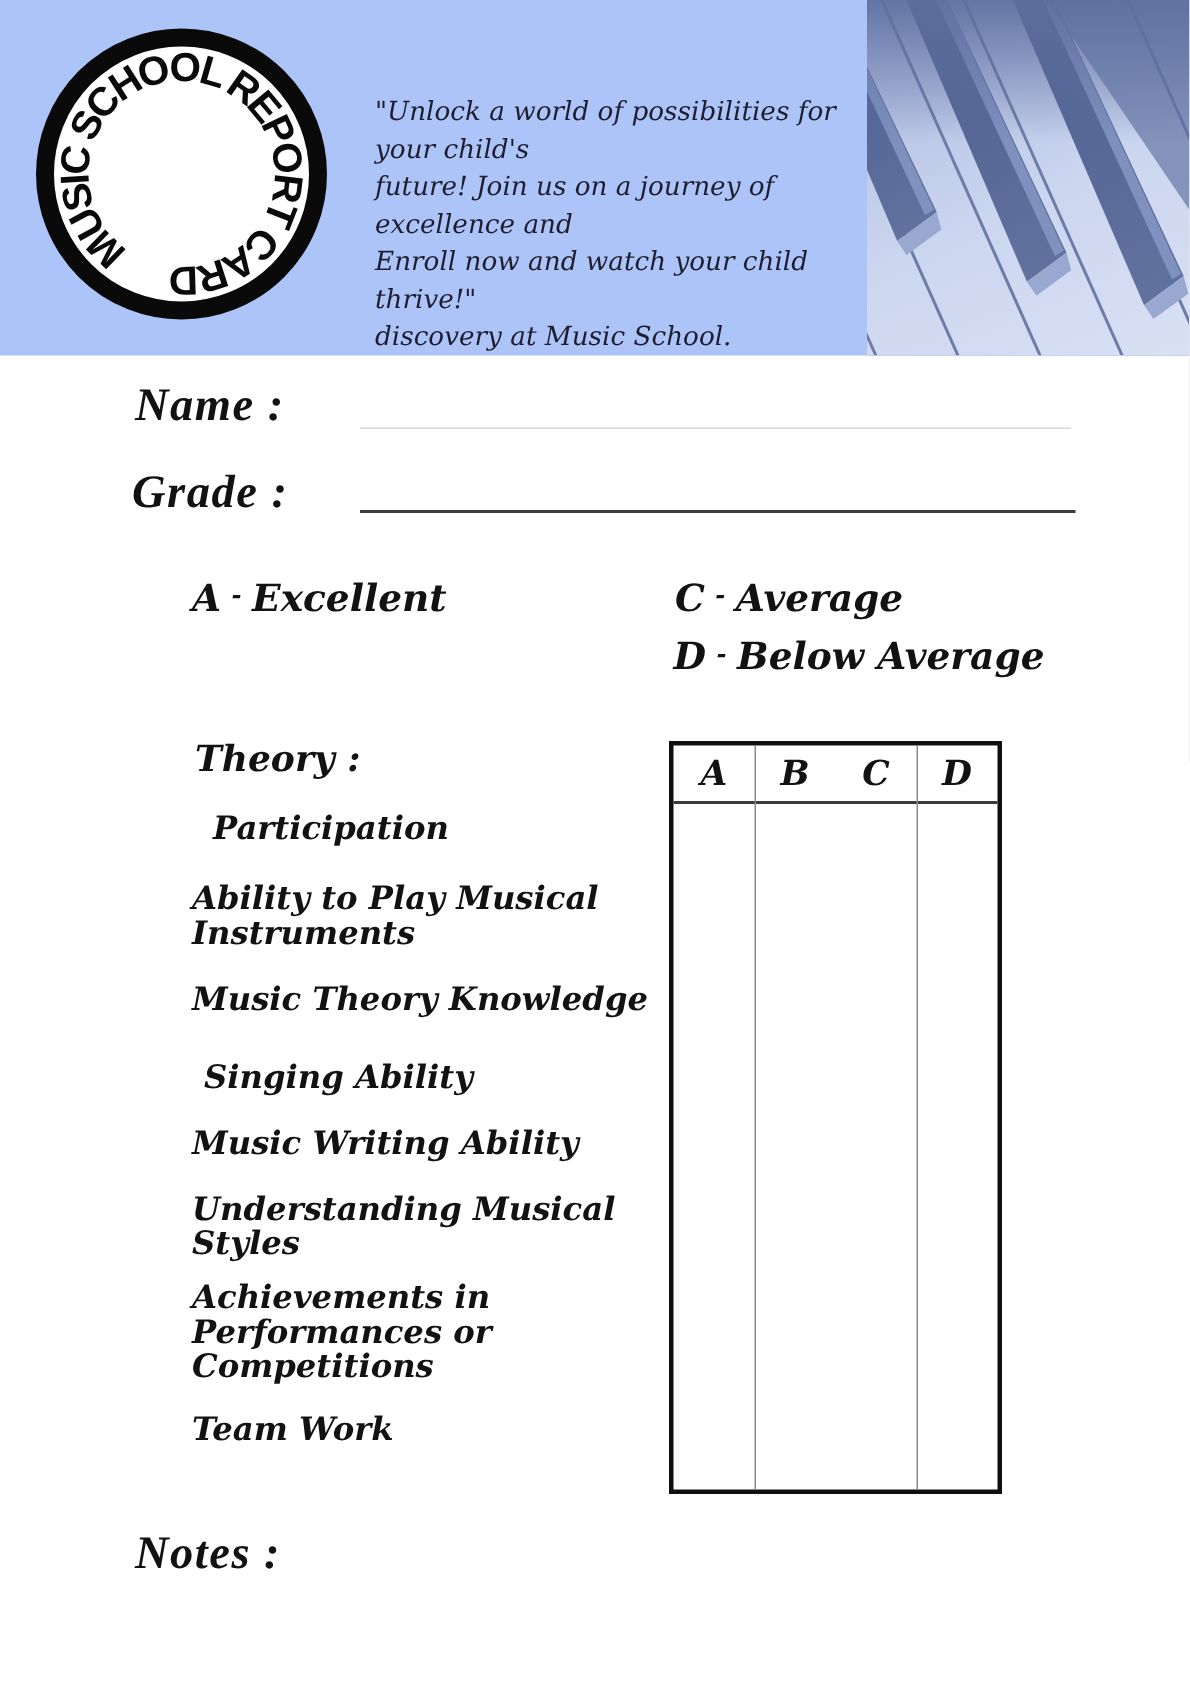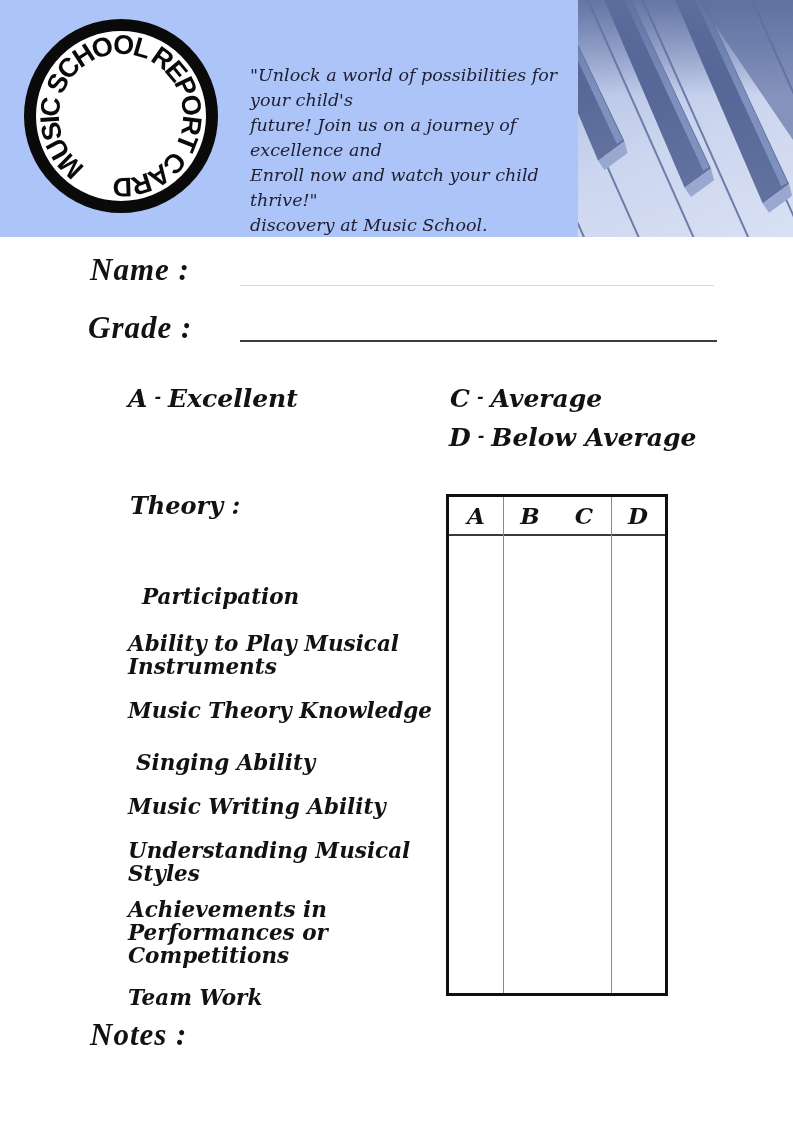--- a/index.html
+++ b/index.html
@@ -41,21 +41,21 @@
   #legend-d { left:449px; top:423px; }
   .sep { font-size:16px; vertical-align:5px; margin:0 7px; font-weight:bold; }
   
   .subject-heading {
     position:absolute; left:130px; top:491px;
     font-family:"DejaVu Serif", serif; font-weight:bold; font-style:italic; font-size:24px;
   }
   .subject-list {
     position:absolute; left:128px; top:541px; width:335px;
     font-family:"DejaVu Serif", serif; font-weight:bold; font-style:italic;
-    font-size:21.5px; line-height:23px;margin-top:44px;
+    font-size:21.5px; line-height:23px;
   }
   .subject-item { white-space:pre-line; margin-bottom:21px; }
   .si-0 { padding-left:14px; margin-bottom:24px; }
   .si-2 { margin-bottom:29px; }
   .si-3 { padding-left:8px; }
   .si-5 { margin-bottom:13px; }
   .si-6 { margin-bottom:19px; }
   
   .grade-table {
     position:absolute; left:446px; top:494px; width:222px; height:502px;

